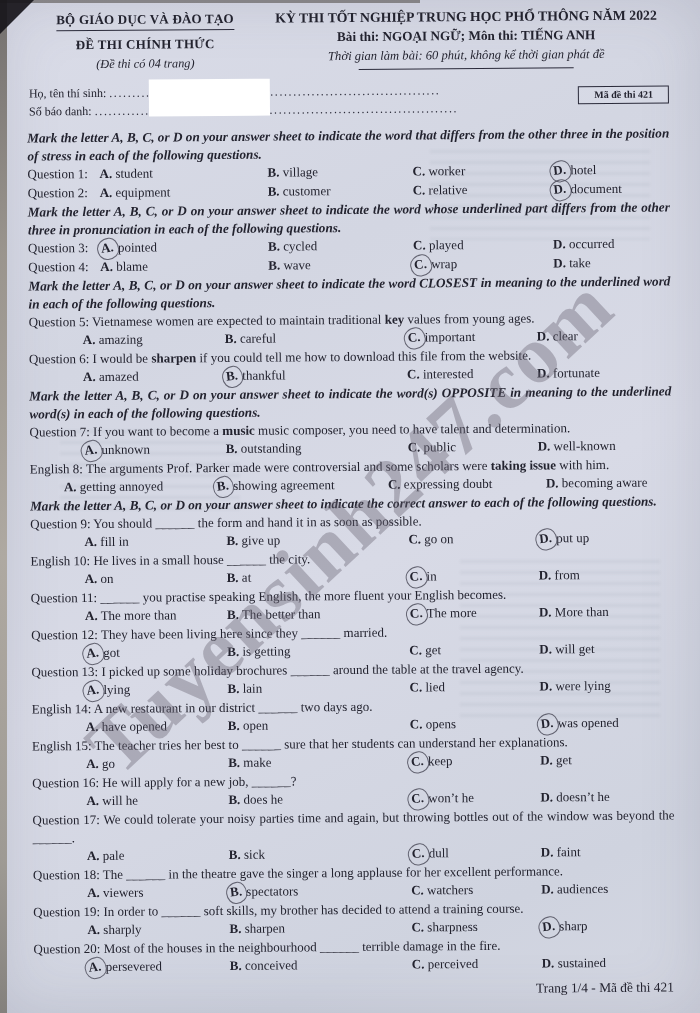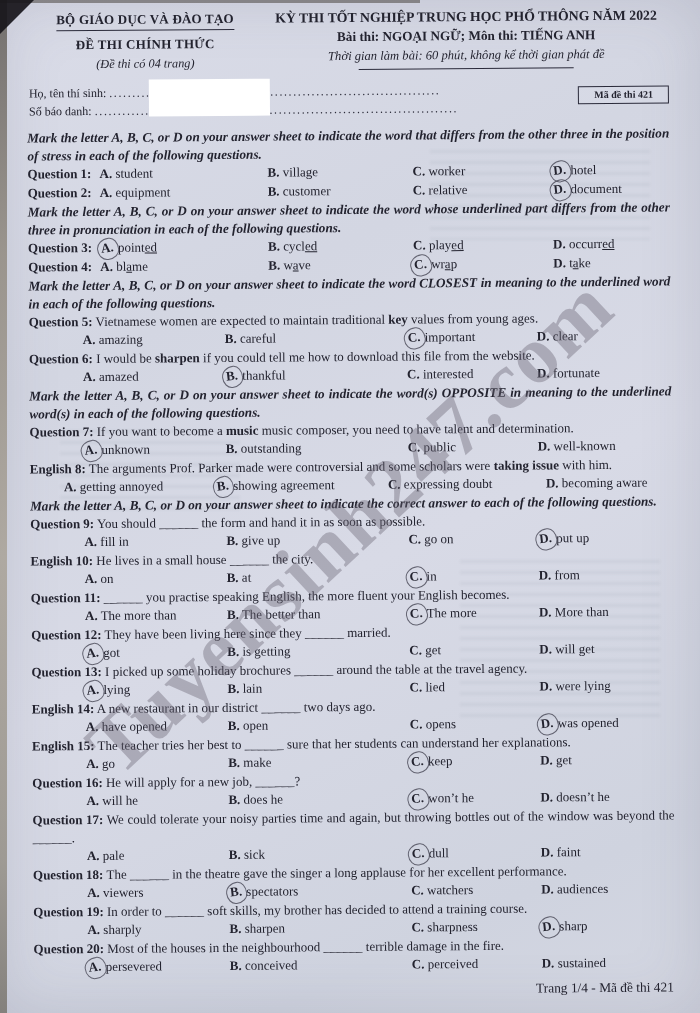--- a/index.html
+++ b/index.html
@@ -43,23 +43,23 @@
   .redact{position:absolute;left:122px;top:-4px;width:121px;height:37px;background:#ffffff;z-index:4;}
   .code-box{position:absolute;right:0px;top:78px;border:1.3px solid #2a2a3a;
     padding:2px 15px 3px;font-weight:bold;font-size:10px;background:rgba(222,224,234,.35);}
   
   #qa{margin-top:9px;}
   .instr{font-weight:bold;font-style:italic;font-size:13.2px;line-height:18px;text-align:justify;}
   .qrow-inline{display:grid;grid-template-columns:72px 168px 145px 140px auto;line-height:18px;}
   .stem{line-height:18px;text-align:justify;}
   .opts{display:grid;grid-template-columns:142px 182px 130px auto;padding-left:54px;line-height:18px;}
   .opts.wide{padding-left:34px;grid-template-columns:152px 172px 158px auto;}
-  .qlab{font-weight:bold;}
+  .qlab{font-weight:normal;}
   .okey{font-weight:bold;}
-  .ul{text-decoration:underline;}
+  .ul{}
   .bu{font-weight:bold;margin-top:40px;}
   .circ{display:inline-block;border:1.6px solid rgba(78,78,92,.85);
     border-radius:58% 42% 55% 45% / 48% 56% 44% 52%;
     padding:0px 4px 2px 3px;margin:-2px -4px -2px -3px;transform:rotate(-6deg);}
   .footer{position:absolute;right:2px;top:972px;font-size:13.4px;}
   
   .watermark{position:absolute;left:-110px;top:479px;width:920px;z-index:6;
     font-weight:bold;font-size:82px;letter-spacing:2px;text-align:center;
     color:rgba(104,99,114,0.40);transform:rotate(-43deg);pointer-events:none;
     font-family:"Liberation Serif","DejaVu Serif",serif;}

